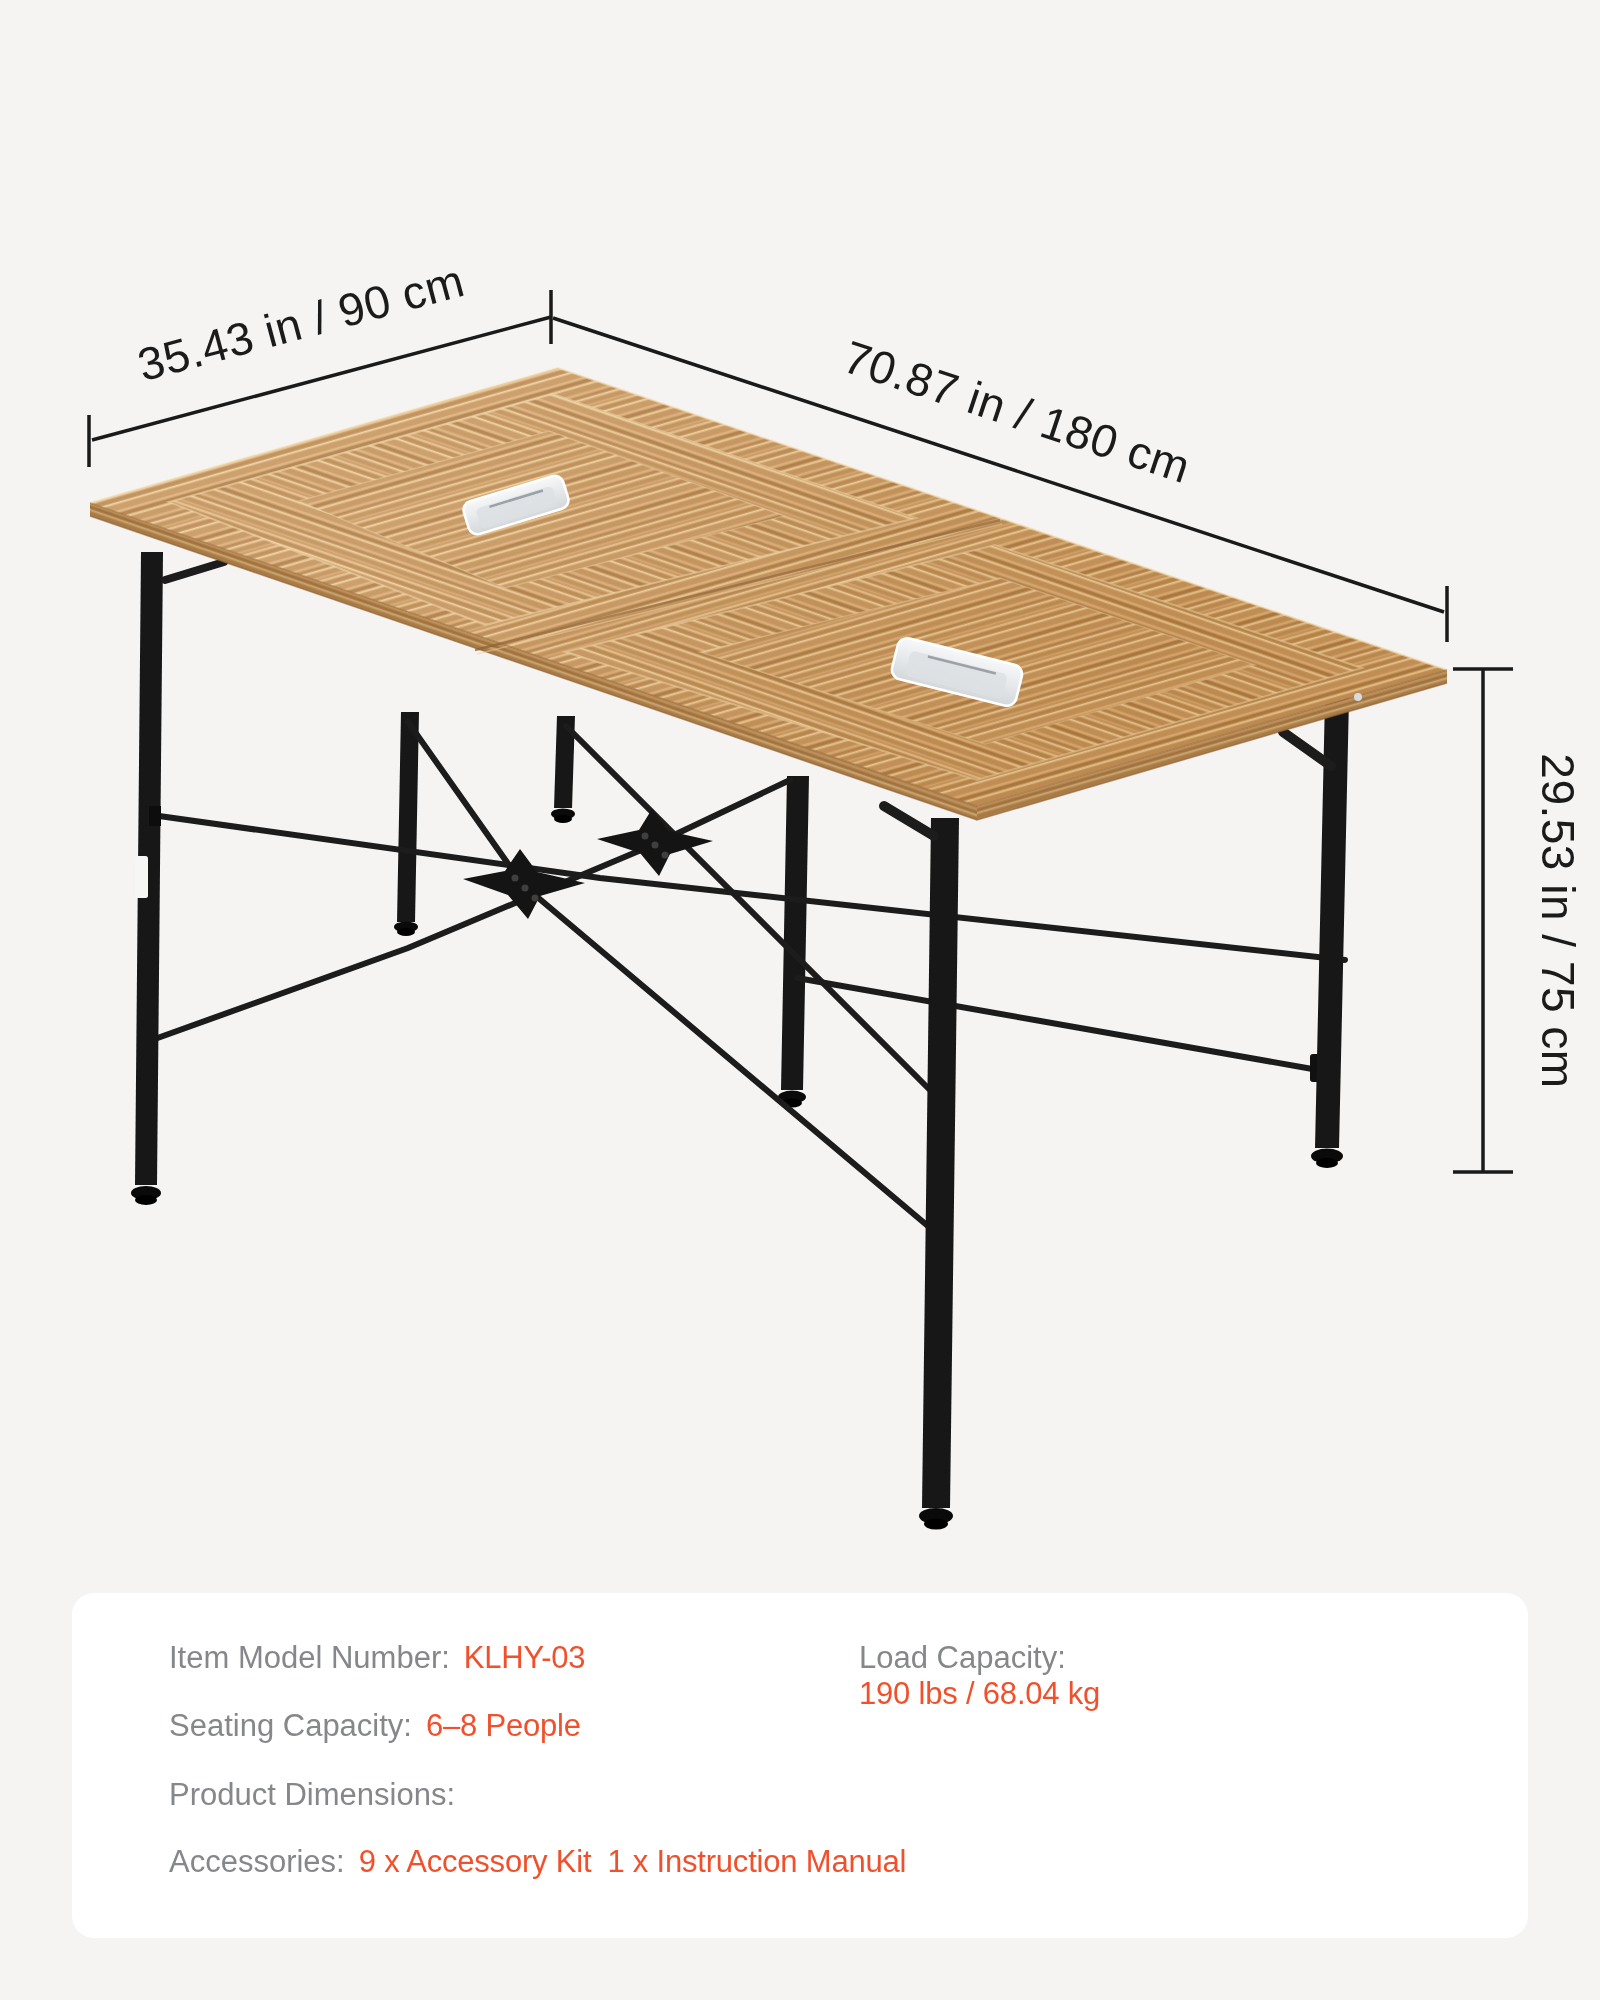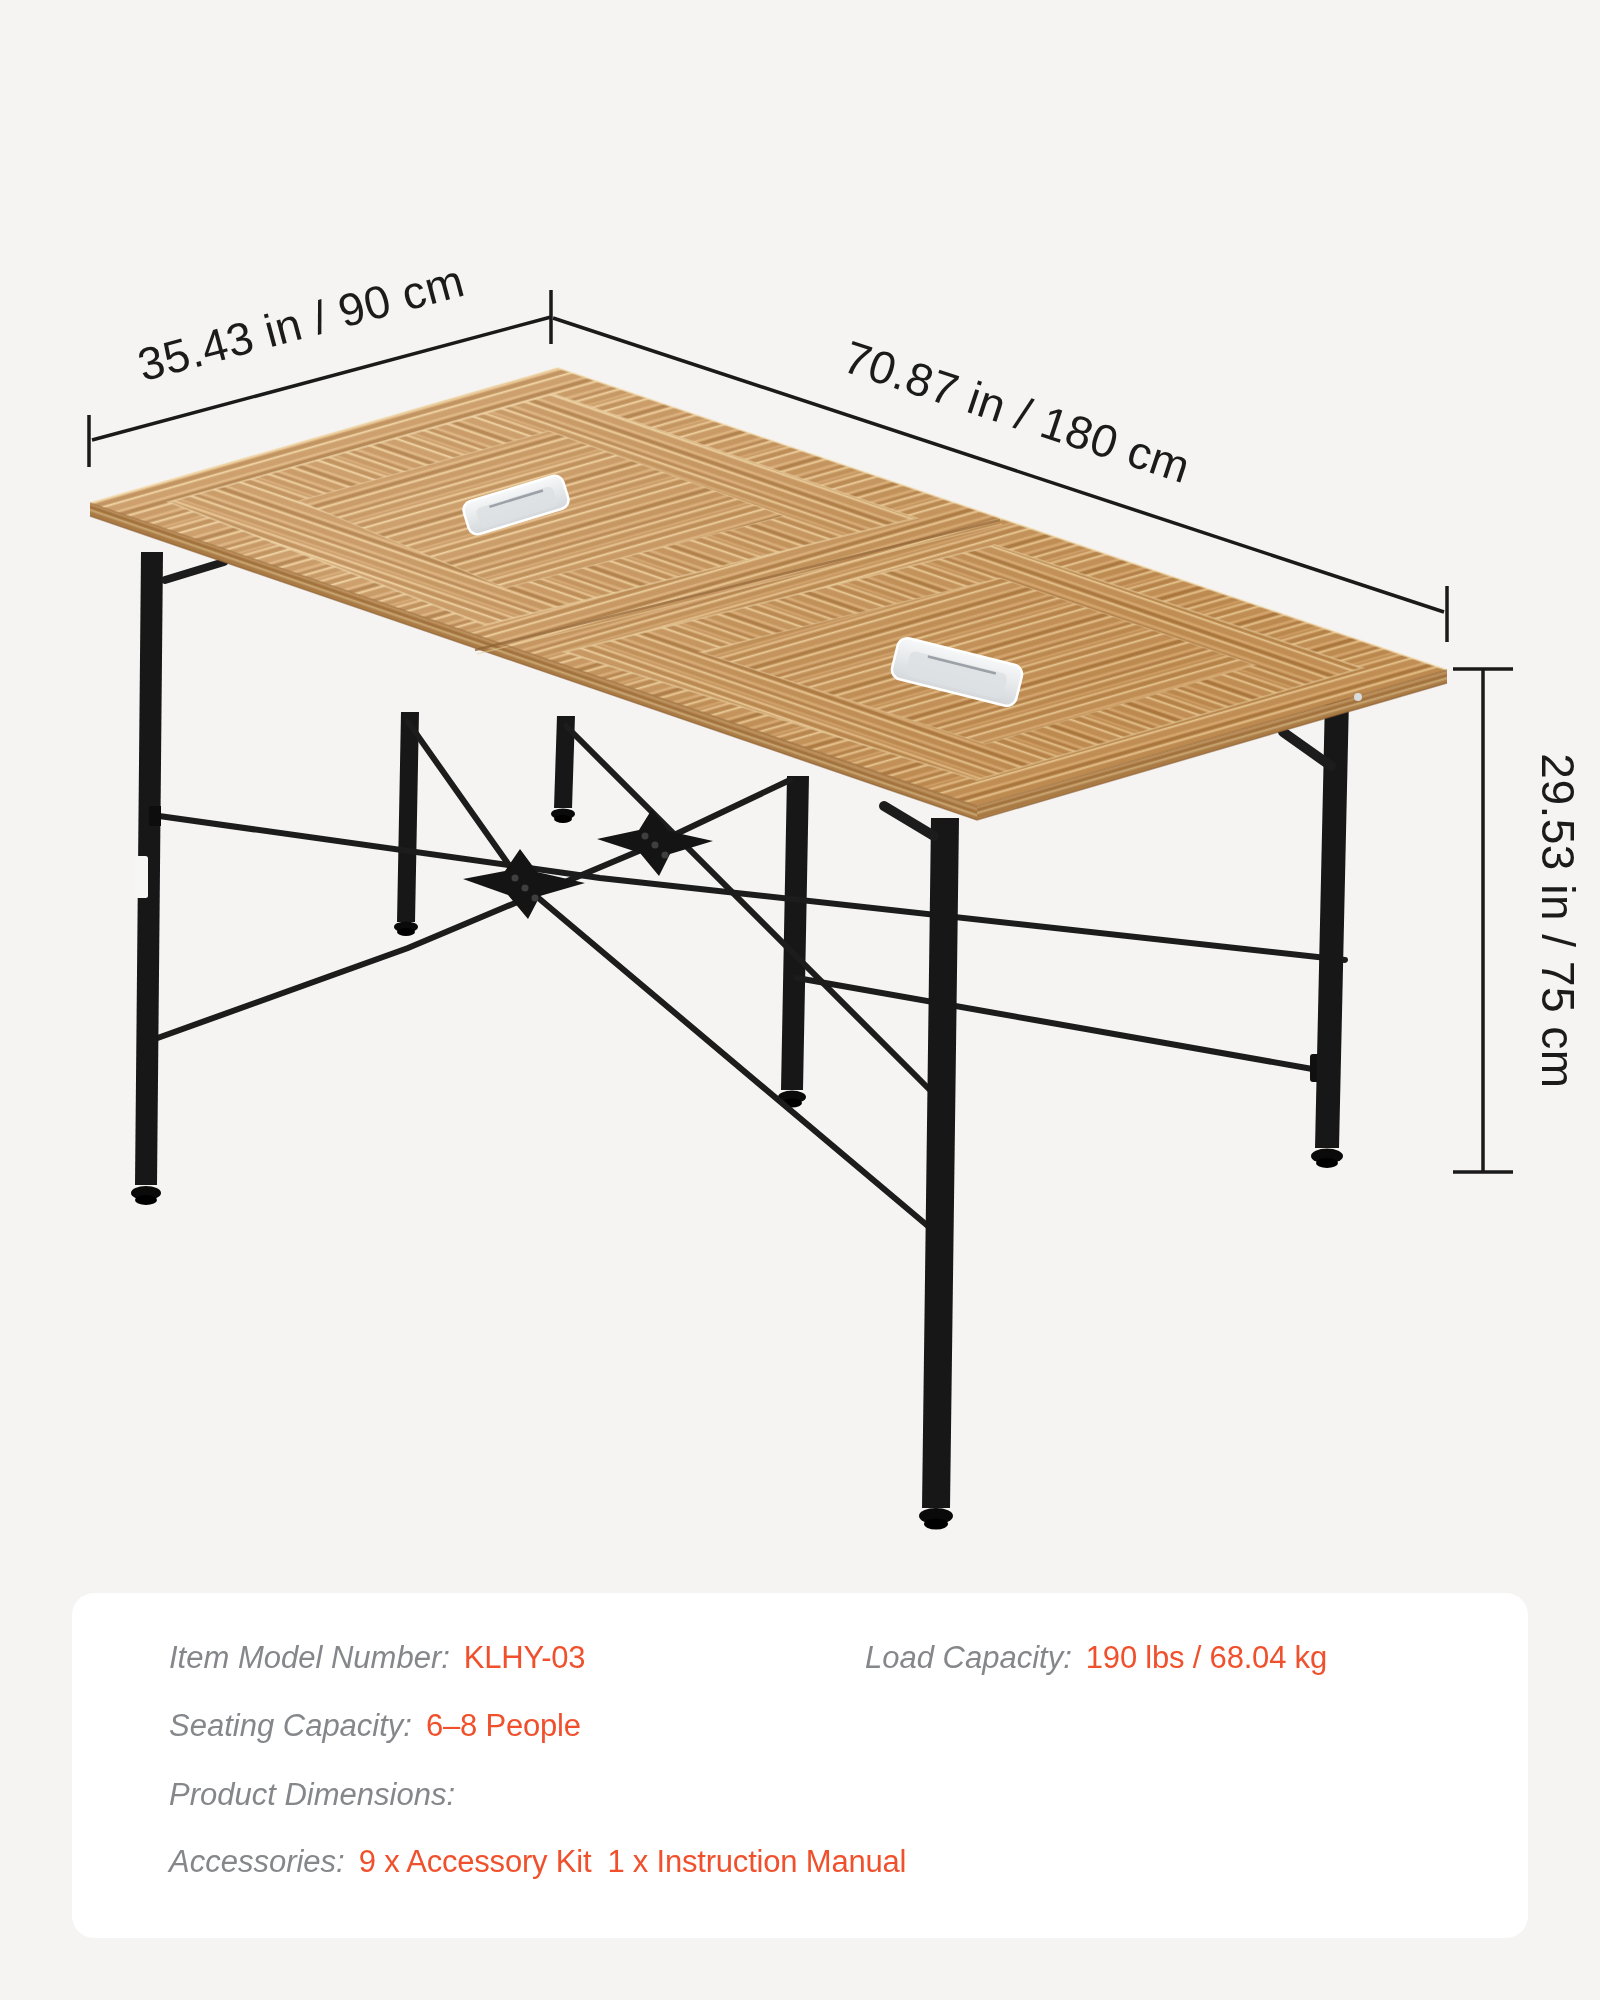--- a/index.html
+++ b/index.html
@@ -13,25 +13,25 @@
     font-size:46px;font-weight:500;fill:#1b1b1b;letter-spacing:.5px;
   }
   .spec-panel{
     position:absolute;left:72px;top:1593px;width:1456px;height:345px;
     background:#ffffff;border-radius:22px;
   }
   .spec-row{
     position:absolute;display:flex;align-items:baseline;white-space:nowrap;
     font-size:31px;line-height:36px;
   }
-  .spec-label{color:#85878a;font-style:italic;}
+  .spec-label{color:#85878a;}
   .spec-value{color:#F0512C;font-weight:400;margin-left:14px;letter-spacing:-0.2px;}
   .spec-value.second{margin-left:16px;}
   .r1{top:47px;}  .r2{top:115px;}  .r3{top:184px;flex-direction:column;}  .r4{top:251px;}
-  .col-left{left:97px;}  .col-right{left:793px;}
+  .col-left{left:97px;}  .col-right{left:773px;flex-direction:column;}
 </style>
 </head>
 <body>
 
 <svg id="scene" width="1600" height="1530" viewBox="0 0 1600 1530">
   <defs>
     <pattern id="wgA" width="46" height="46" patternUnits="userSpaceOnUse" patternTransform="rotate(-16)">
       <rect width="46" height="46" fill="#c9985f"></rect>
       <rect y="2" width="46" height="2" fill="#e3ba83"></rect>
       <rect y="5" width="46" height="3" fill="#b9864c"></rect>

